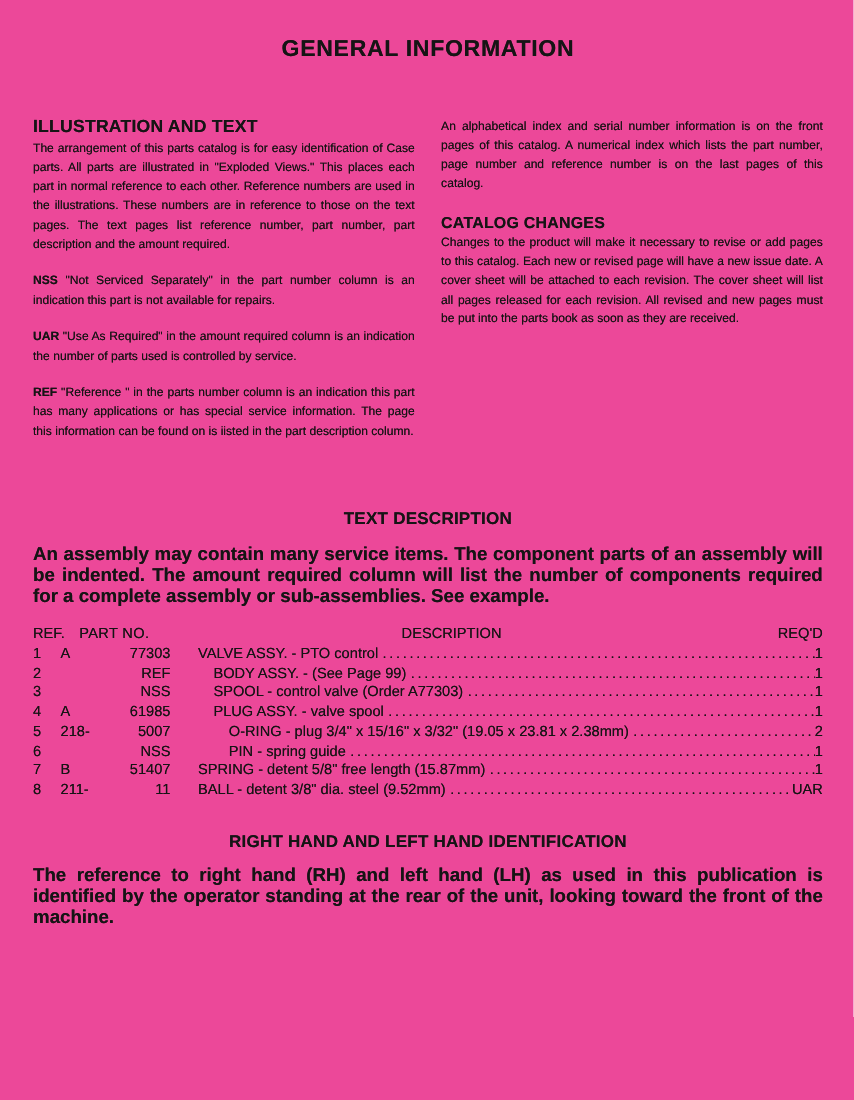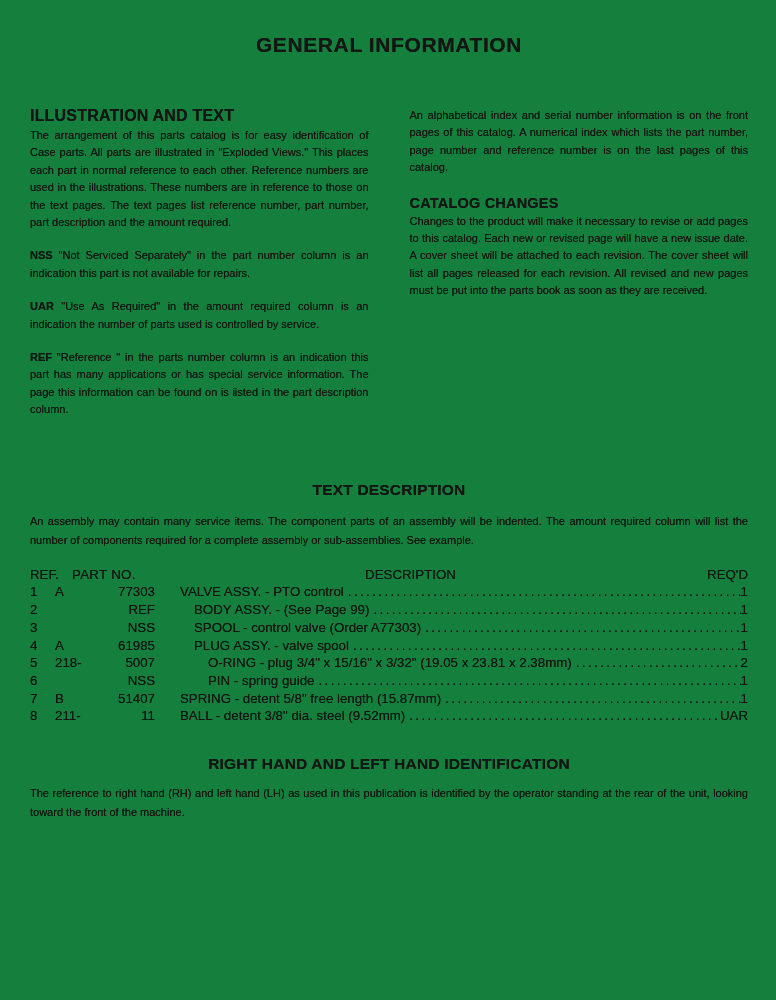--- a/index.html
+++ b/index.html
@@ -1,37 +1,37 @@
 <!DOCTYPE html>
 <html><head>
 <meta charset="utf-8">
 <style>
   html,body{margin:0;padding:0;background:#ffffff;}
   .page{
     position:relative;
     width:776px;height:1000px;
     margin:0 auto;
-    background:#15803d;
+    background:#ec4899;
     color:#151515;
     font-family:"Liberation Sans","DejaVu Sans",sans-serif;
     text-shadow:0 0 .4px rgba(0,0,0,.7);
     overflow:hidden;
     box-sizing:border-box;
     padding:33px 28px 0 30px;
   }
   .doc-title{
     margin:0;
     text-align:center;
     font-size:21px;
     font-weight:700;
     letter-spacing:.6px;
   }
   .cols{
     display:flex;
-    gap:41px;
+    gap:24px;
     margin-top:50px;
   }
   .col{flex:1;min-width:0;}
   .col-heading{
     margin:0 0 2px 0;
     font-size:16px;
     font-weight:700;
     letter-spacing:.2px;
   }
   .col-heading.sm{font-size:14.5px;margin-top:0;}
@@ -44,23 +44,24 @@
   .term{font-weight:700;}
   .section-heading{
     margin:46px 0 0 0;
     text-align:center;
     font-size:15.5px;
     font-weight:700;
     letter-spacing:.2px;
   }
   .wide-p{
     margin:13px 0 0 0;
-    font-size:11px;
+    font-size:17px;
     line-height:19px;
     text-align:justify;
+    font-weight:bold;
   }
   
   .parts-table{
     margin-top:16px;
     font-size:13.3px;
     line-height:17.7px;
   }
   .t-head,.t-row{display:flex;align-items:center;}
   .h-ref{width:42px;}
   .h-part{width:118px;letter-spacing:.3px;}

